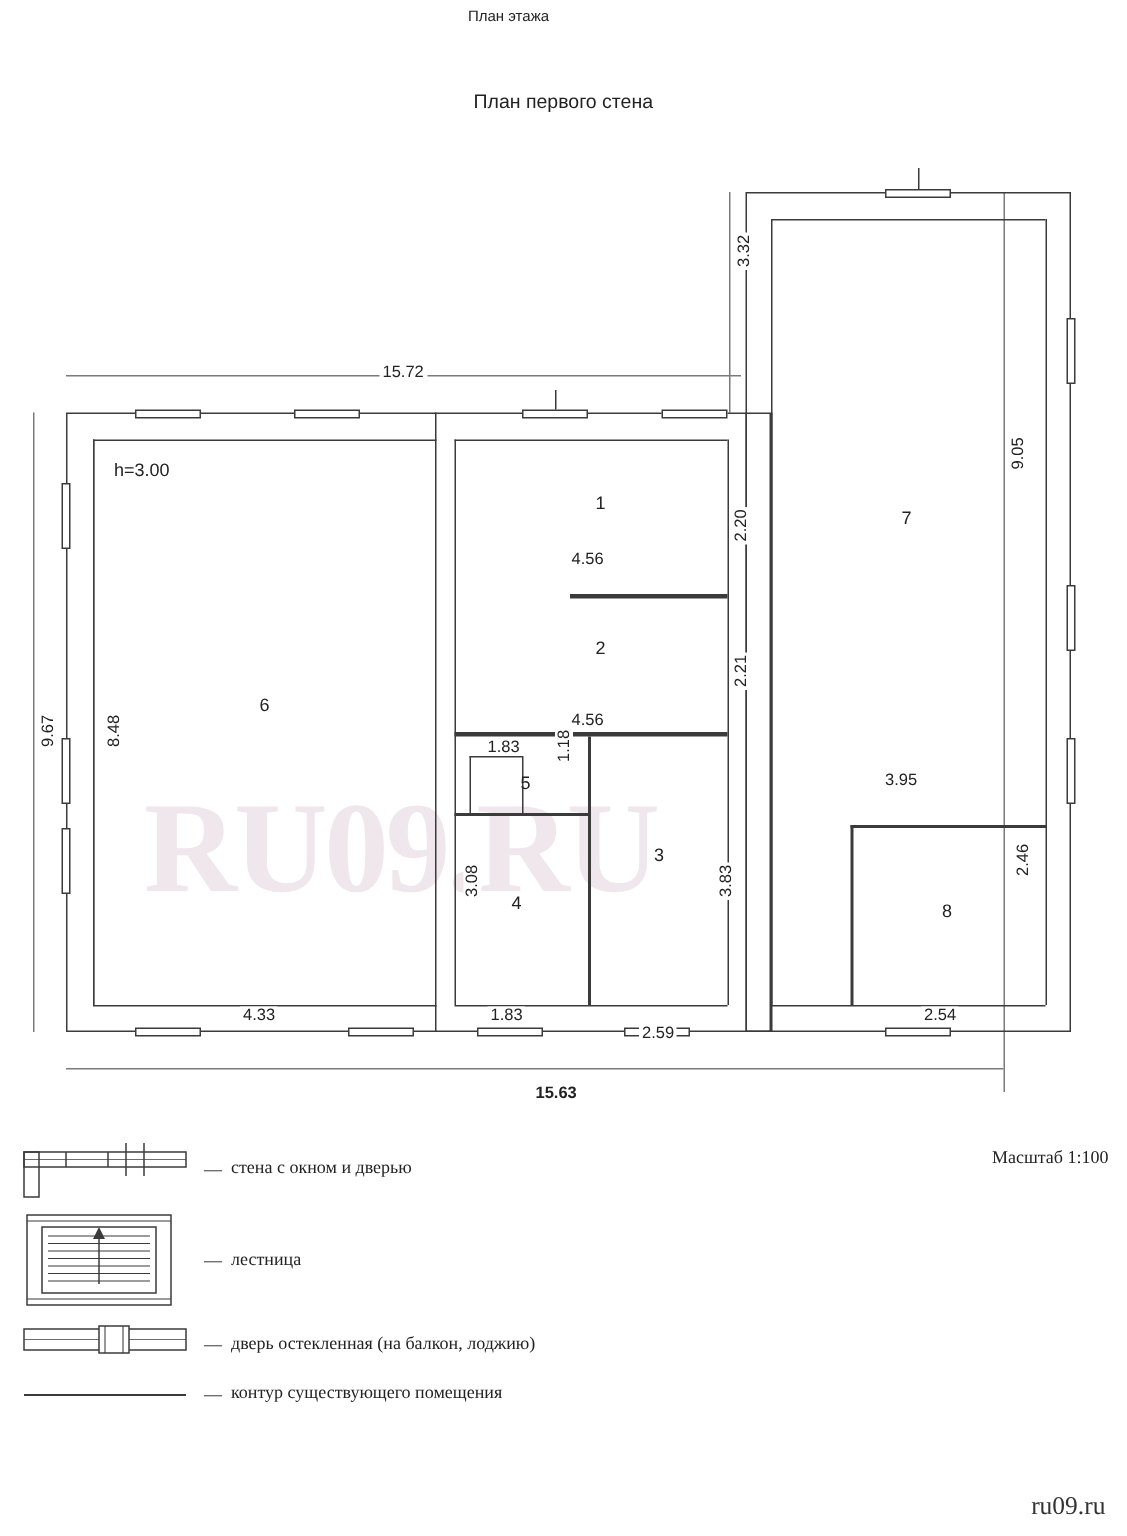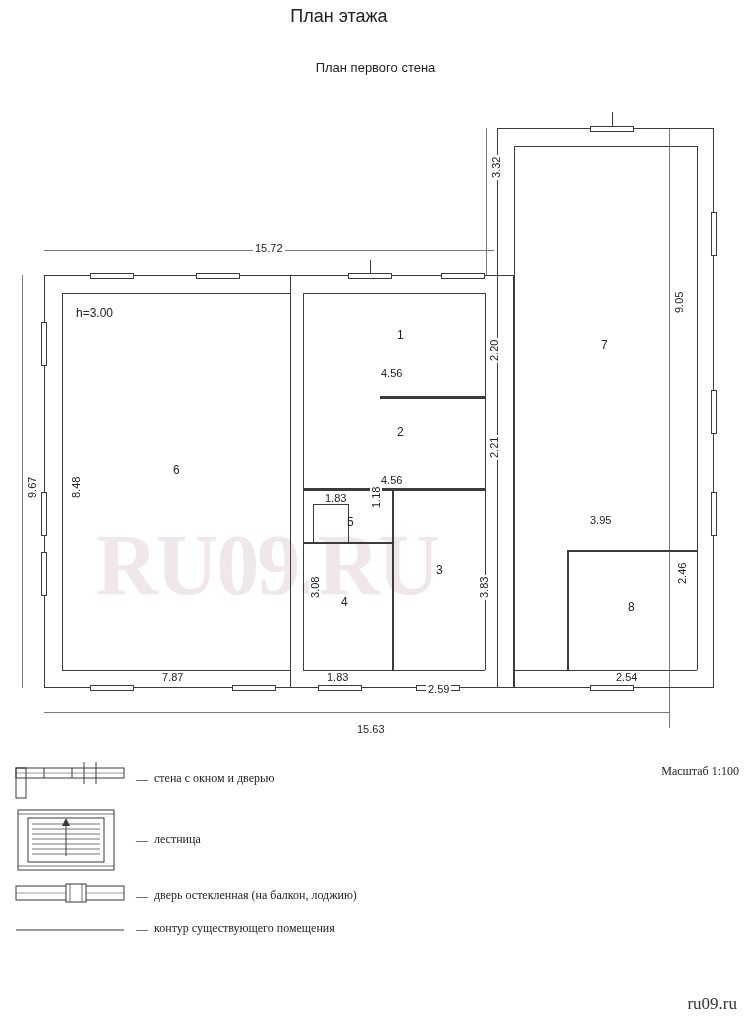--- a/index.html
+++ b/index.html
@@ -14,21 +14,21 @@
     font-family: "Liberation Sans", sans-serif;
     color: #1a1a1a;
     overflow: hidden;
   }
   .title-main {
     position: absolute;
     top: 6px;
     left: 0;
     width: 678px;
     text-align: center;
-    font-size: 18px;
+    font-size: 10px;
     color: #222;
   }
   .title-sub {
     position: absolute;
     top: 60px;
     left: 0;
     width: 751px;
     text-align: center;
     font-size: 13px;
     color: #222;
@@ -224,24 +224,24 @@
   <div class="win" style="left:711px; top:392px; width:6px; height:44px;"></div>
 
   <div class="dimline" style="left:44px; top:150px; width:450px; height:1px;"></div>
   <div class="dimline" style="left:44px; top:612px; width:625px; height:1px;"></div>
   <div class="dimline" style="left:22px; top:175px; width:1px; height:413px;"></div>
   <div class="dimline" style="left:62px; top:193px; width:1px; height:377px;"></div>
   <div class="dimline" style="left:669px; top:28px; width:1px; height:600px;"></div>
   <div class="dimline" style="left:486px; top:28px; width:1px; height:147px;"></div>
 
   <div class="lbl" style="left:253px; top:142px;">15.72</div>
-  <div class="lbl" style="left:355px; top:623px;">15.63</div>
+  <div class="lbl" style="left:355px; top:623px;font-weight:bold;">15.63</div>
   <div class="lbl vert" style="left:26px; top:400px;">9.67</div>
   <div class="lbl vert" style="left:70px; top:400px;">8.48</div>
-  <div class="lbl" style="left:160px; top:571px;">7.87</div>
+  <div class="lbl" style="left:160px; top:571px;">4.33</div>
 
   <div class="lbl" style="left:379px; top:267px;">4.56</div>
   <div class="lbl vert" style="left:488px; top:263px;">2.20</div>
   <div class="lbl" style="left:379px; top:374px;">4.56</div>
   <div class="lbl vert" style="left:488px; top:360px;">2.21</div>
 
   <div class="lbl" style="left:323px; top:392px;">1.83</div>
   <div class="lbl vert" style="left:370px; top:410px;">1.18</div>
   <div class="lbl vert" style="left:309px; top:500px;">3.08</div>
   <div class="lbl" style="left:325px; top:571px;">1.83</div>

